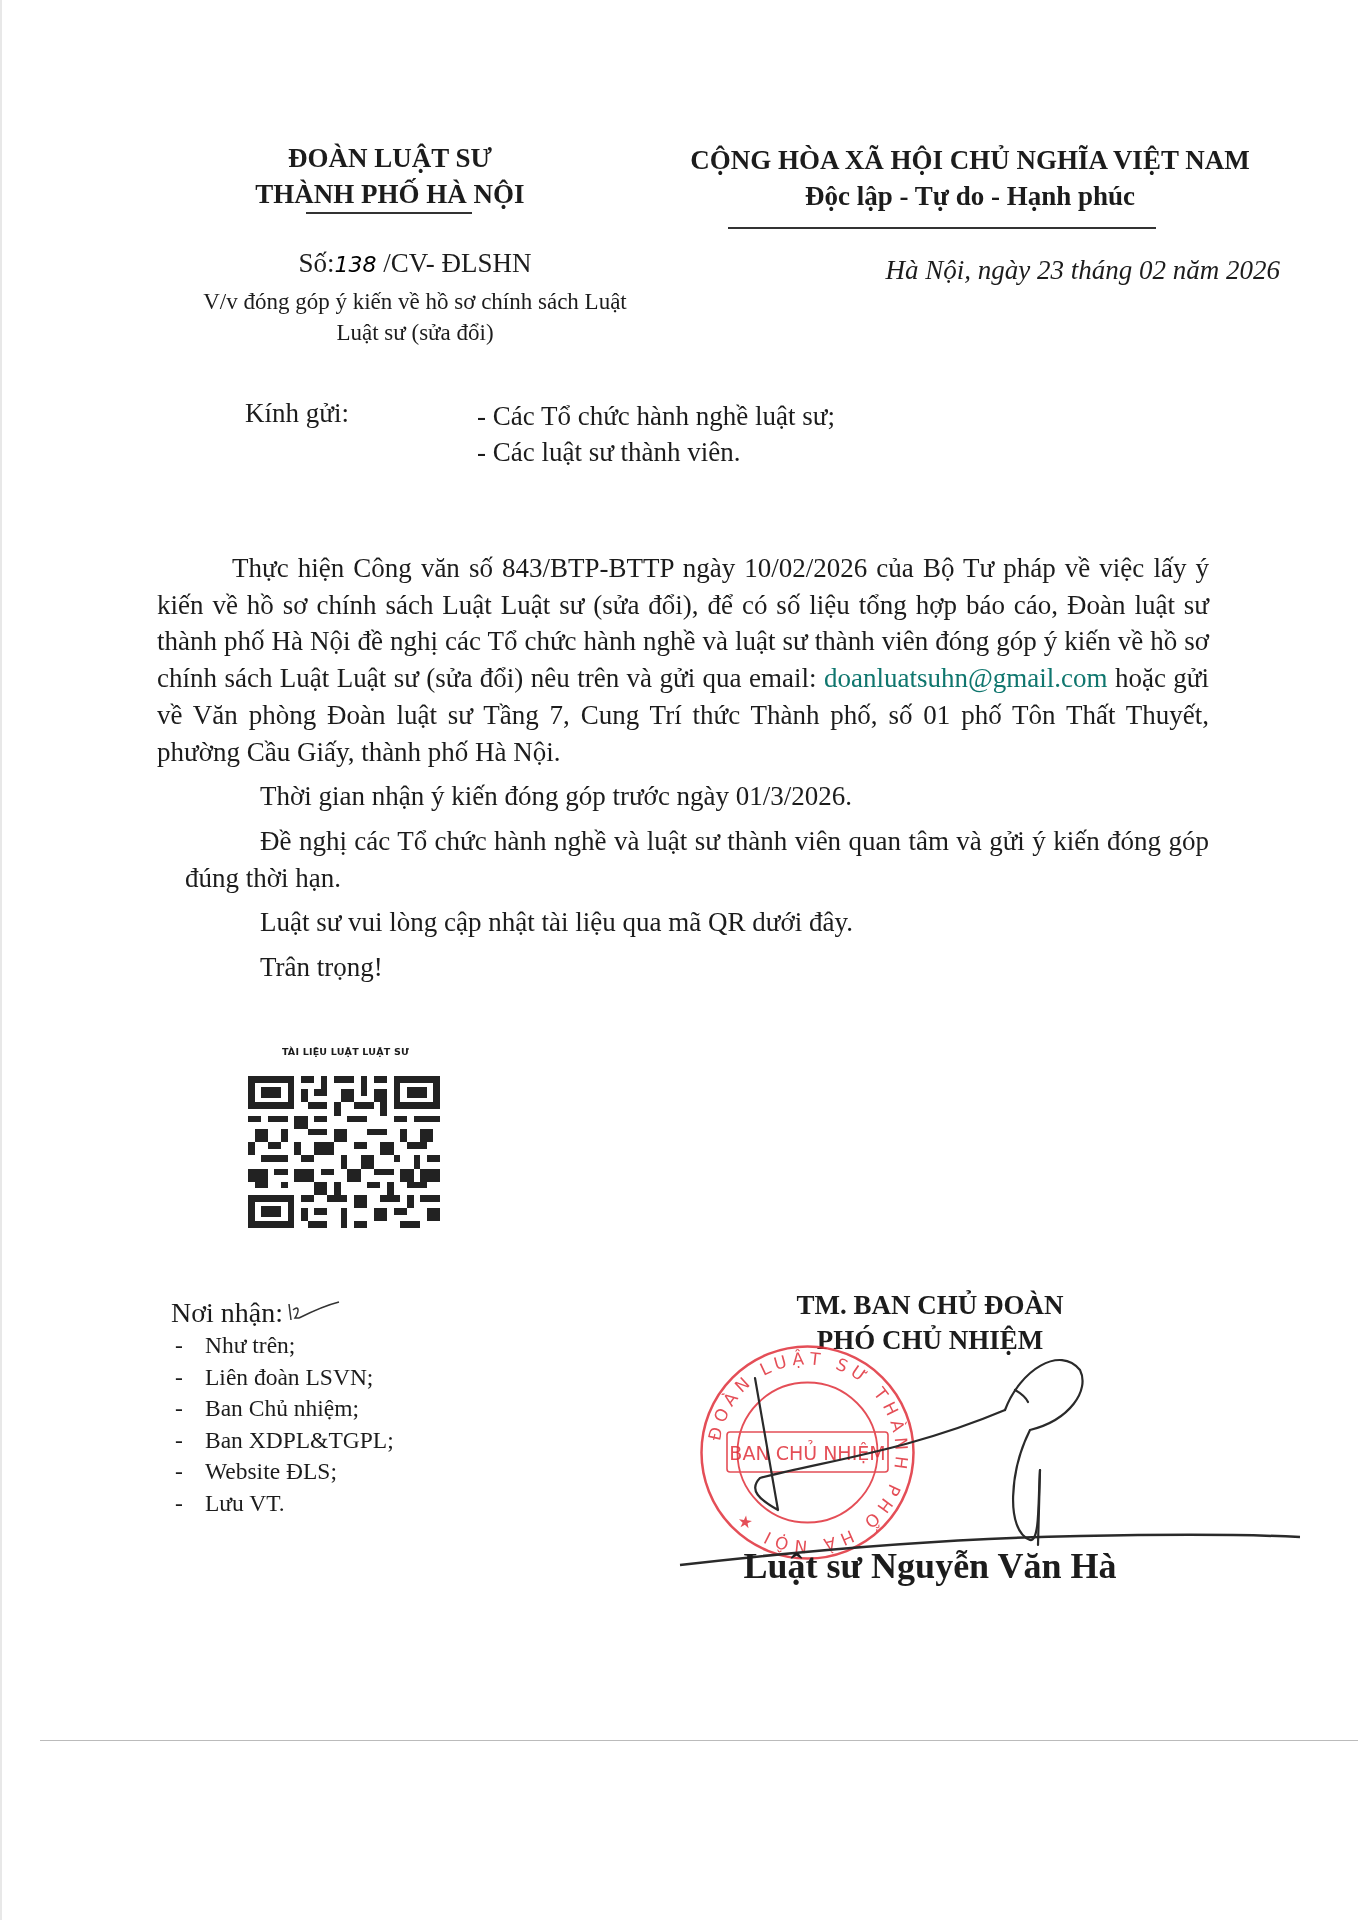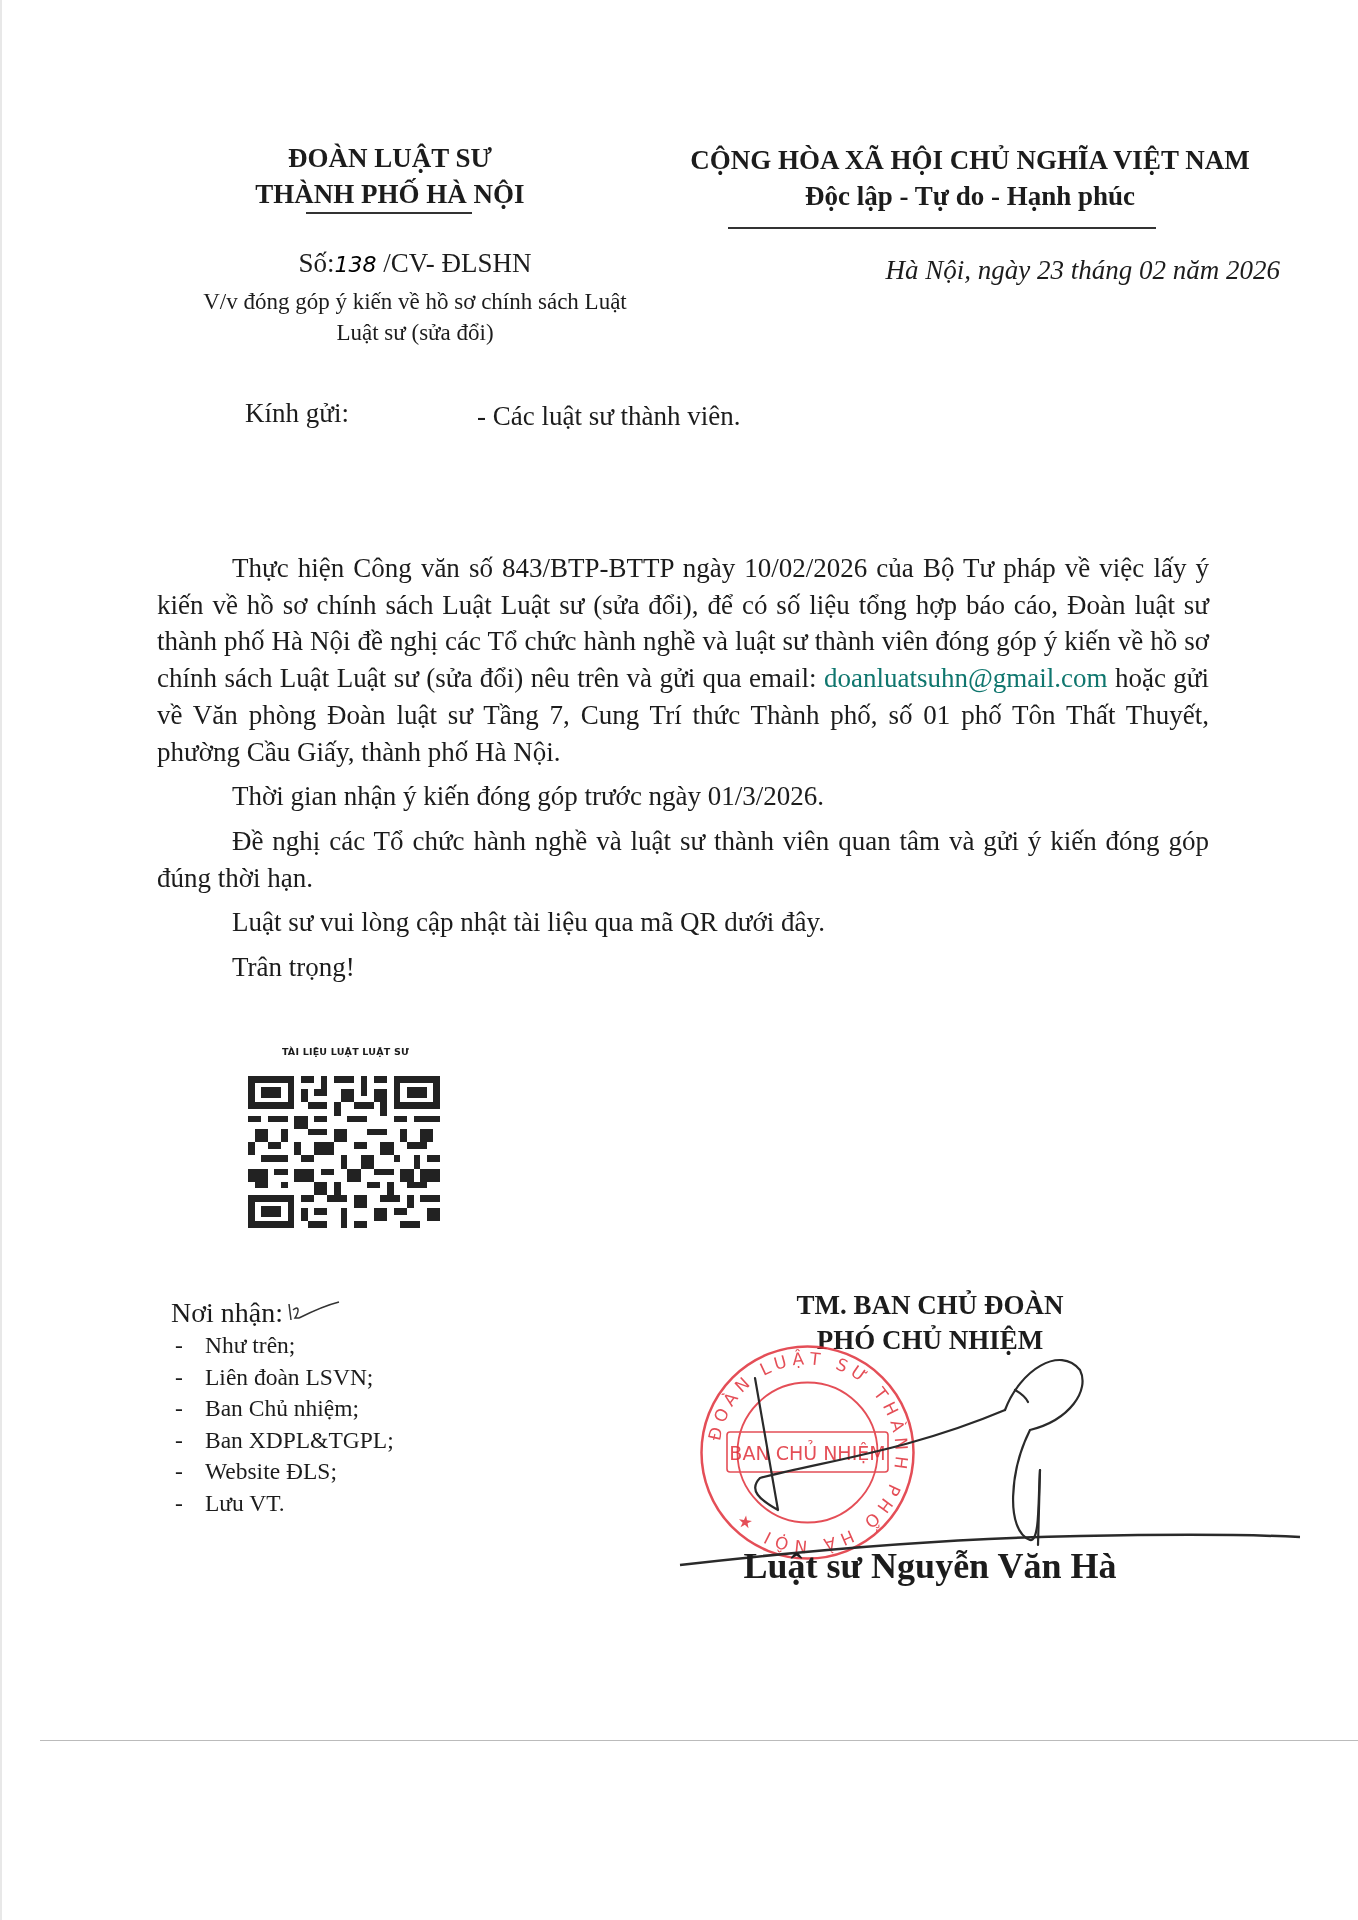--- a/index.html
+++ b/index.html
@@ -14,21 +14,21 @@
   .nation-underline { left: 728px; top: 227px; width: 428px; height: 2px; background: #333; }
   .docno { left: 170px; width: 490px; top: 248px; font-size: 27px; text-align: center; }
   .docno .hand { font-family: "DejaVu Sans", sans-serif; font-style: italic; font-weight: 300; font-size: 22px; color: #000000; }
   .subject { left: 170px; width: 490px; top: 286px; font-size: 23px; line-height: 31px; text-align: center; }
   .date { left: 790px; width: 490px; top: 255px; font-size: 27px; font-style: italic; text-align: right; }
   .recipient-label { left: 245px; top: 398px; font-size: 27px; }
   .recipient-list { left: 477px; top: 398px; font-size: 27px; line-height: 36px; }
   .body { left: 157px; width: 1052px; top: 550px; font-size: 27px; line-height: 36.7px; text-align: justify; }
   .body p { margin: 0; }
   .body .indent { text-indent: 75px; }
-  .body .gap { margin-top: 8px; }
+  .body .gap { margin-top: 8px; margin-left: 28px; }
   .email { color: #0f766e; }
   .qr-label { left: 248px; width: 195px; top: 1046px; font-family: "DejaVu Sans", sans-serif; font-size: 9.5px; font-weight: bold; text-align: center; letter-spacing: 0.2px; }
   .qr { left: 248px; top: 1076px; width: 192px; height: 152px; }
   .cc-title { left: 171px; top: 1297px; font-size: 28px; font-weight: normal; }
   .cc-mark { left: 283px; top: 1296px; }
   .cc-list { left: 175px; top: 1330px; font-size: 23.5px; line-height: 31.5px; list-style: none; margin: 0; padding: 0; }
   .cc-list li::before { content: "-"; display: inline-block; width: 30px; }
   .sign-title { left: 720px; width: 420px; top: 1288px; font-size: 27px; line-height: 35px; font-weight: bold; text-align: center; }
   .seal { left: 695px; top: 1340px; width: 225px; height: 225px; }
   .signature { left: 660px; top: 1350px; width: 650px; height: 220px; }
@@ -58,20 +58,21 @@
 </div>
 <div class="abs subject">
   <div>V/v đóng góp ý kiến về hồ sơ chính sách Luật</div>
   <div>Luật sư (sửa đổi)</div>
 </div>
 
 <div class="abs date">Hà Nội, ngày 23 tháng 02 năm 2026</div>
 
 <div class="abs recipient-label">Kính gửi:</div>
 <div class="abs recipient-list">
+  <div>- Các Tổ chức hành nghề luật sư;</div>
   <div>- Các luật sư thành viên.</div>
 </div>
 
 <div class="abs body">
   <p class="indent"><span>Thực hiện Công văn số 843/BTP-BTTP ngày 10/02/2026 của Bộ Tư pháp về việc lấy ý kiến về hồ sơ chính sách Luật Luật sư (sửa đổi), để có số liệu tổng hợp báo cáo, Đoàn luật sư thành phố Hà Nội đề nghị các Tổ chức hành nghề và luật sư thành viên đóng góp ý kiến về hồ sơ chính sách Luật Luật sư (sửa đổi) nêu trên và gửi qua email: </span><a class="email">doanluatsuhn@gmail.com</a><span> hoặc gửi về Văn phòng Đoàn luật sư Tầng 7, Cung Trí thức Thành phố, số 01 phố Tôn Thất Thuyết, phường Cầu Giấy, thành phố Hà Nội.</span></p>
   <p class="indent gap">Thời gian nhận ý kiến đóng góp trước ngày 01/3/2026.</p>
   <p class="indent gap">Đề nghị các Tổ chức hành nghề và luật sư thành viên quan tâm và gửi ý kiến đóng góp đúng thời hạn.</p>
   <p class="indent gap">Luật sư vui lòng cập nhật tài liệu qua mã QR dưới đây.</p>
   <p class="indent gap">Trân trọng!</p>
 </div>

